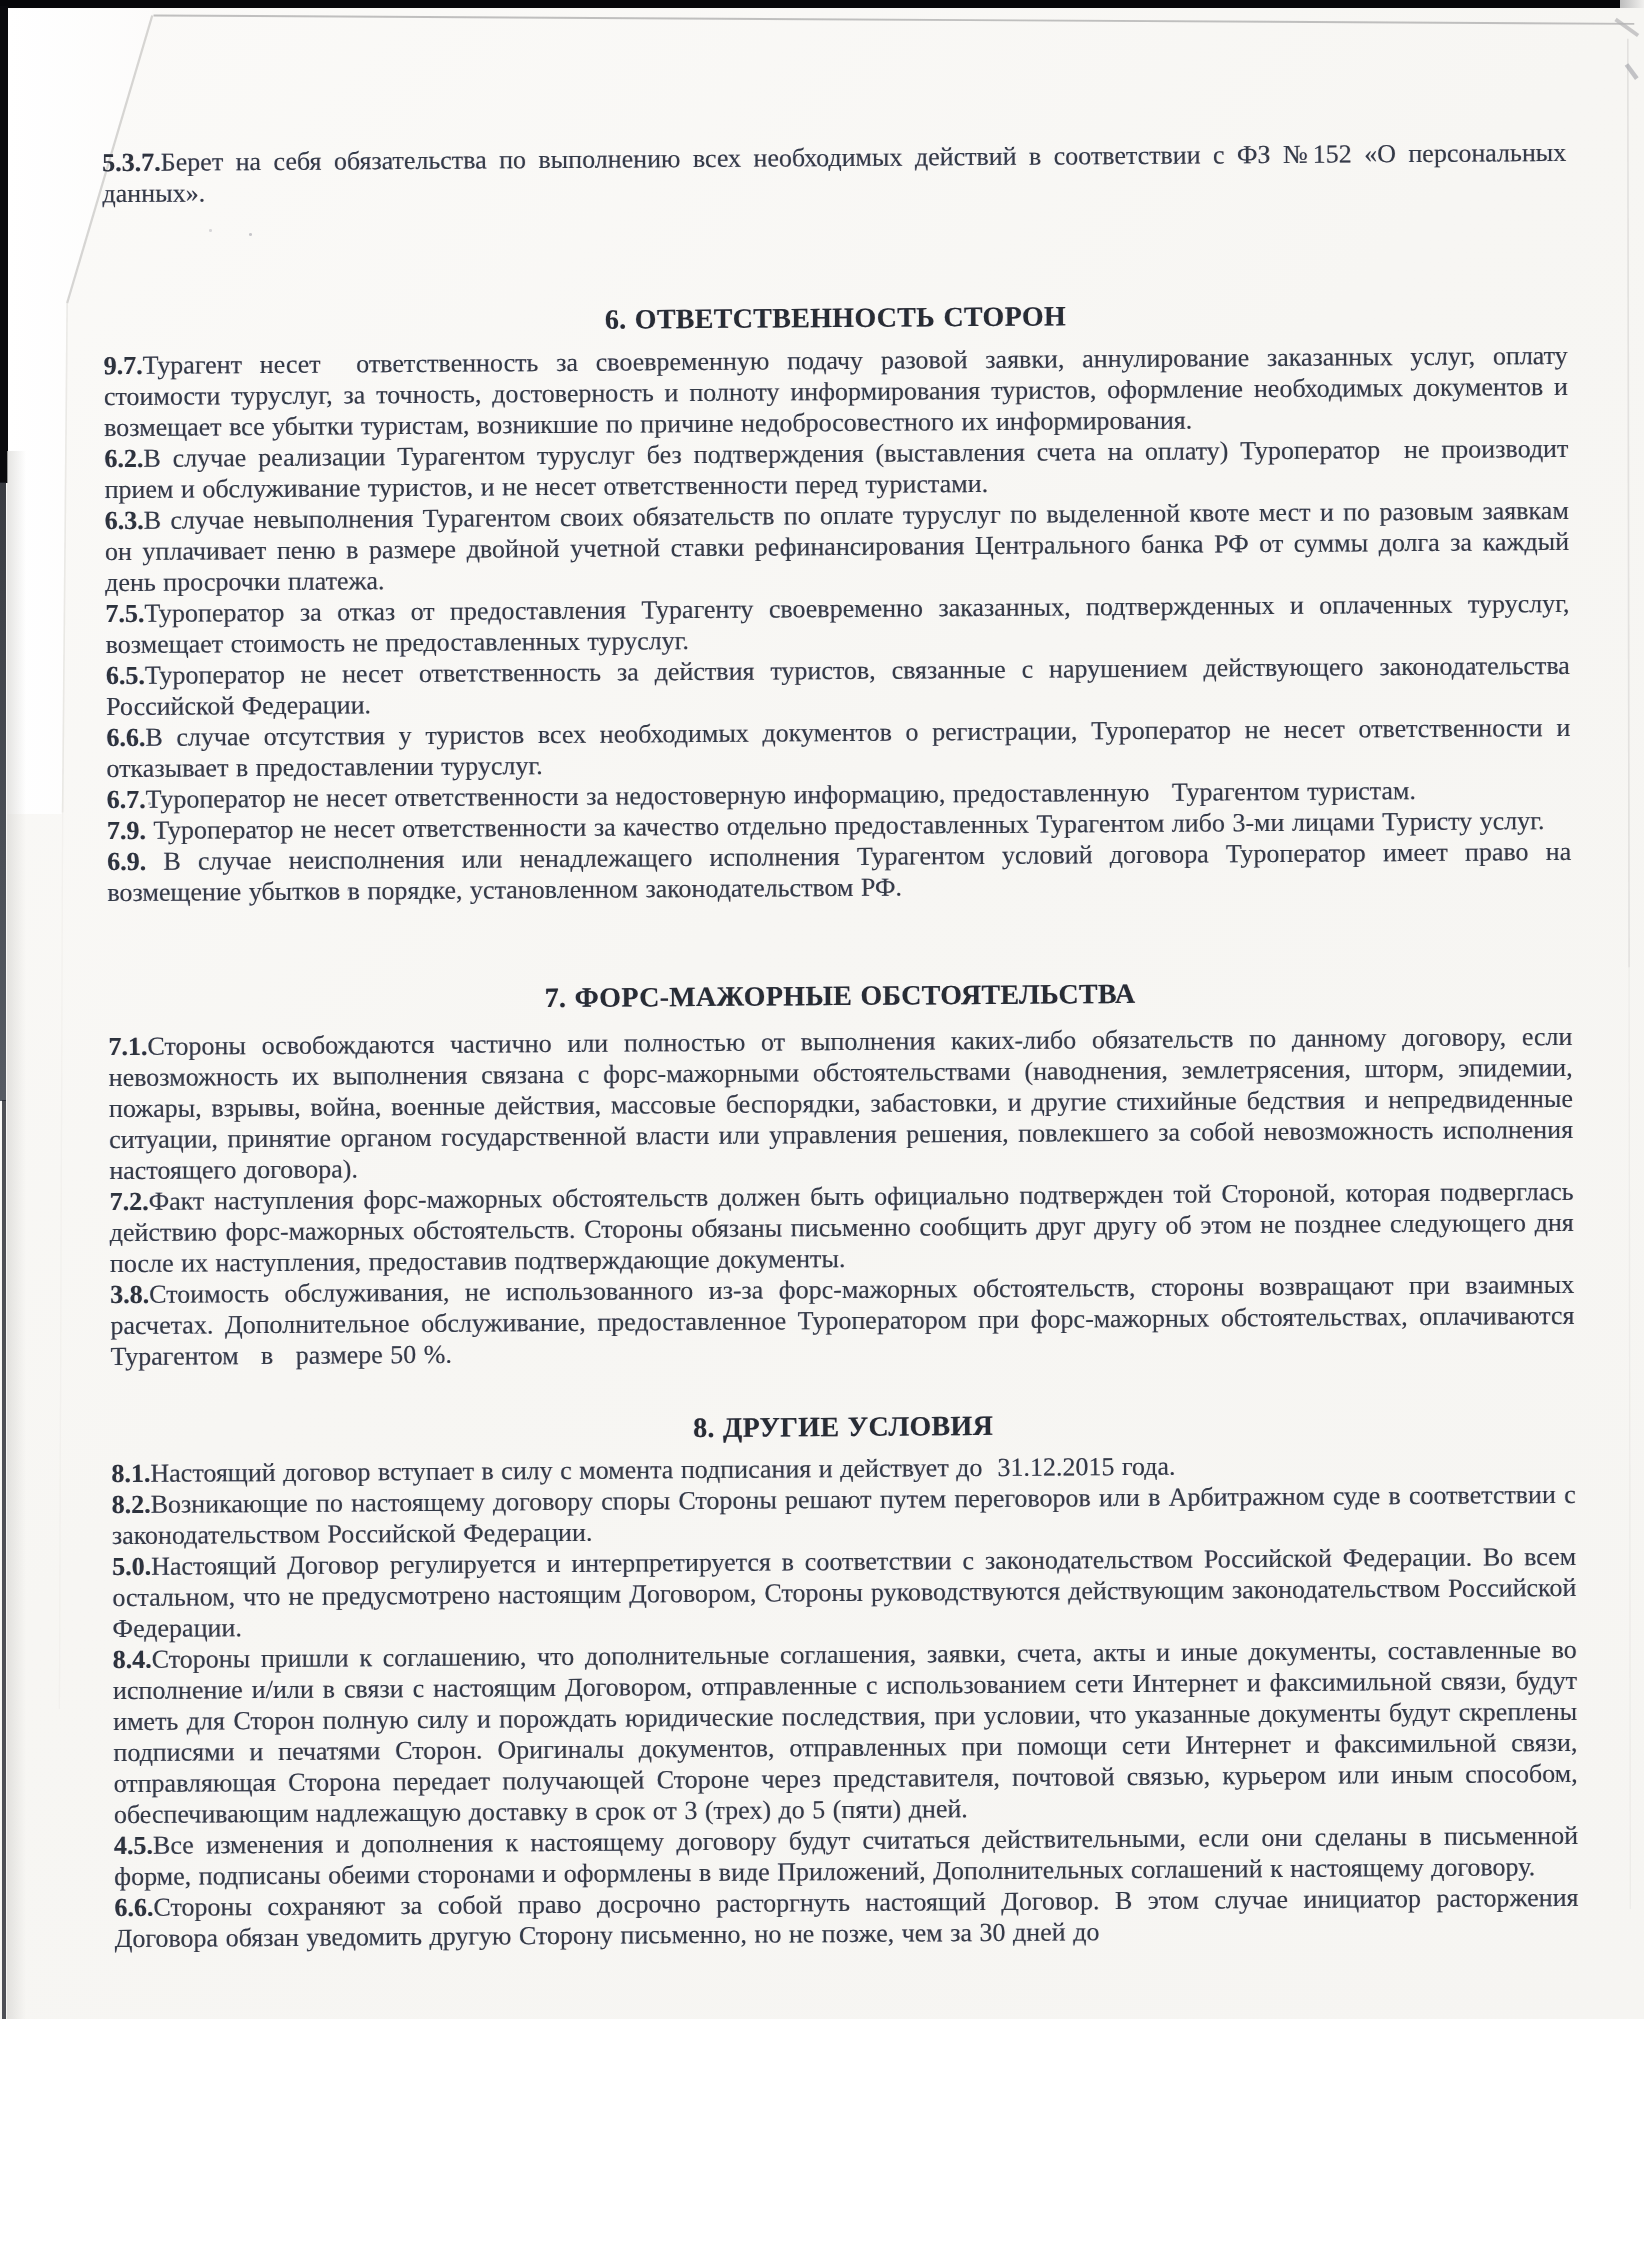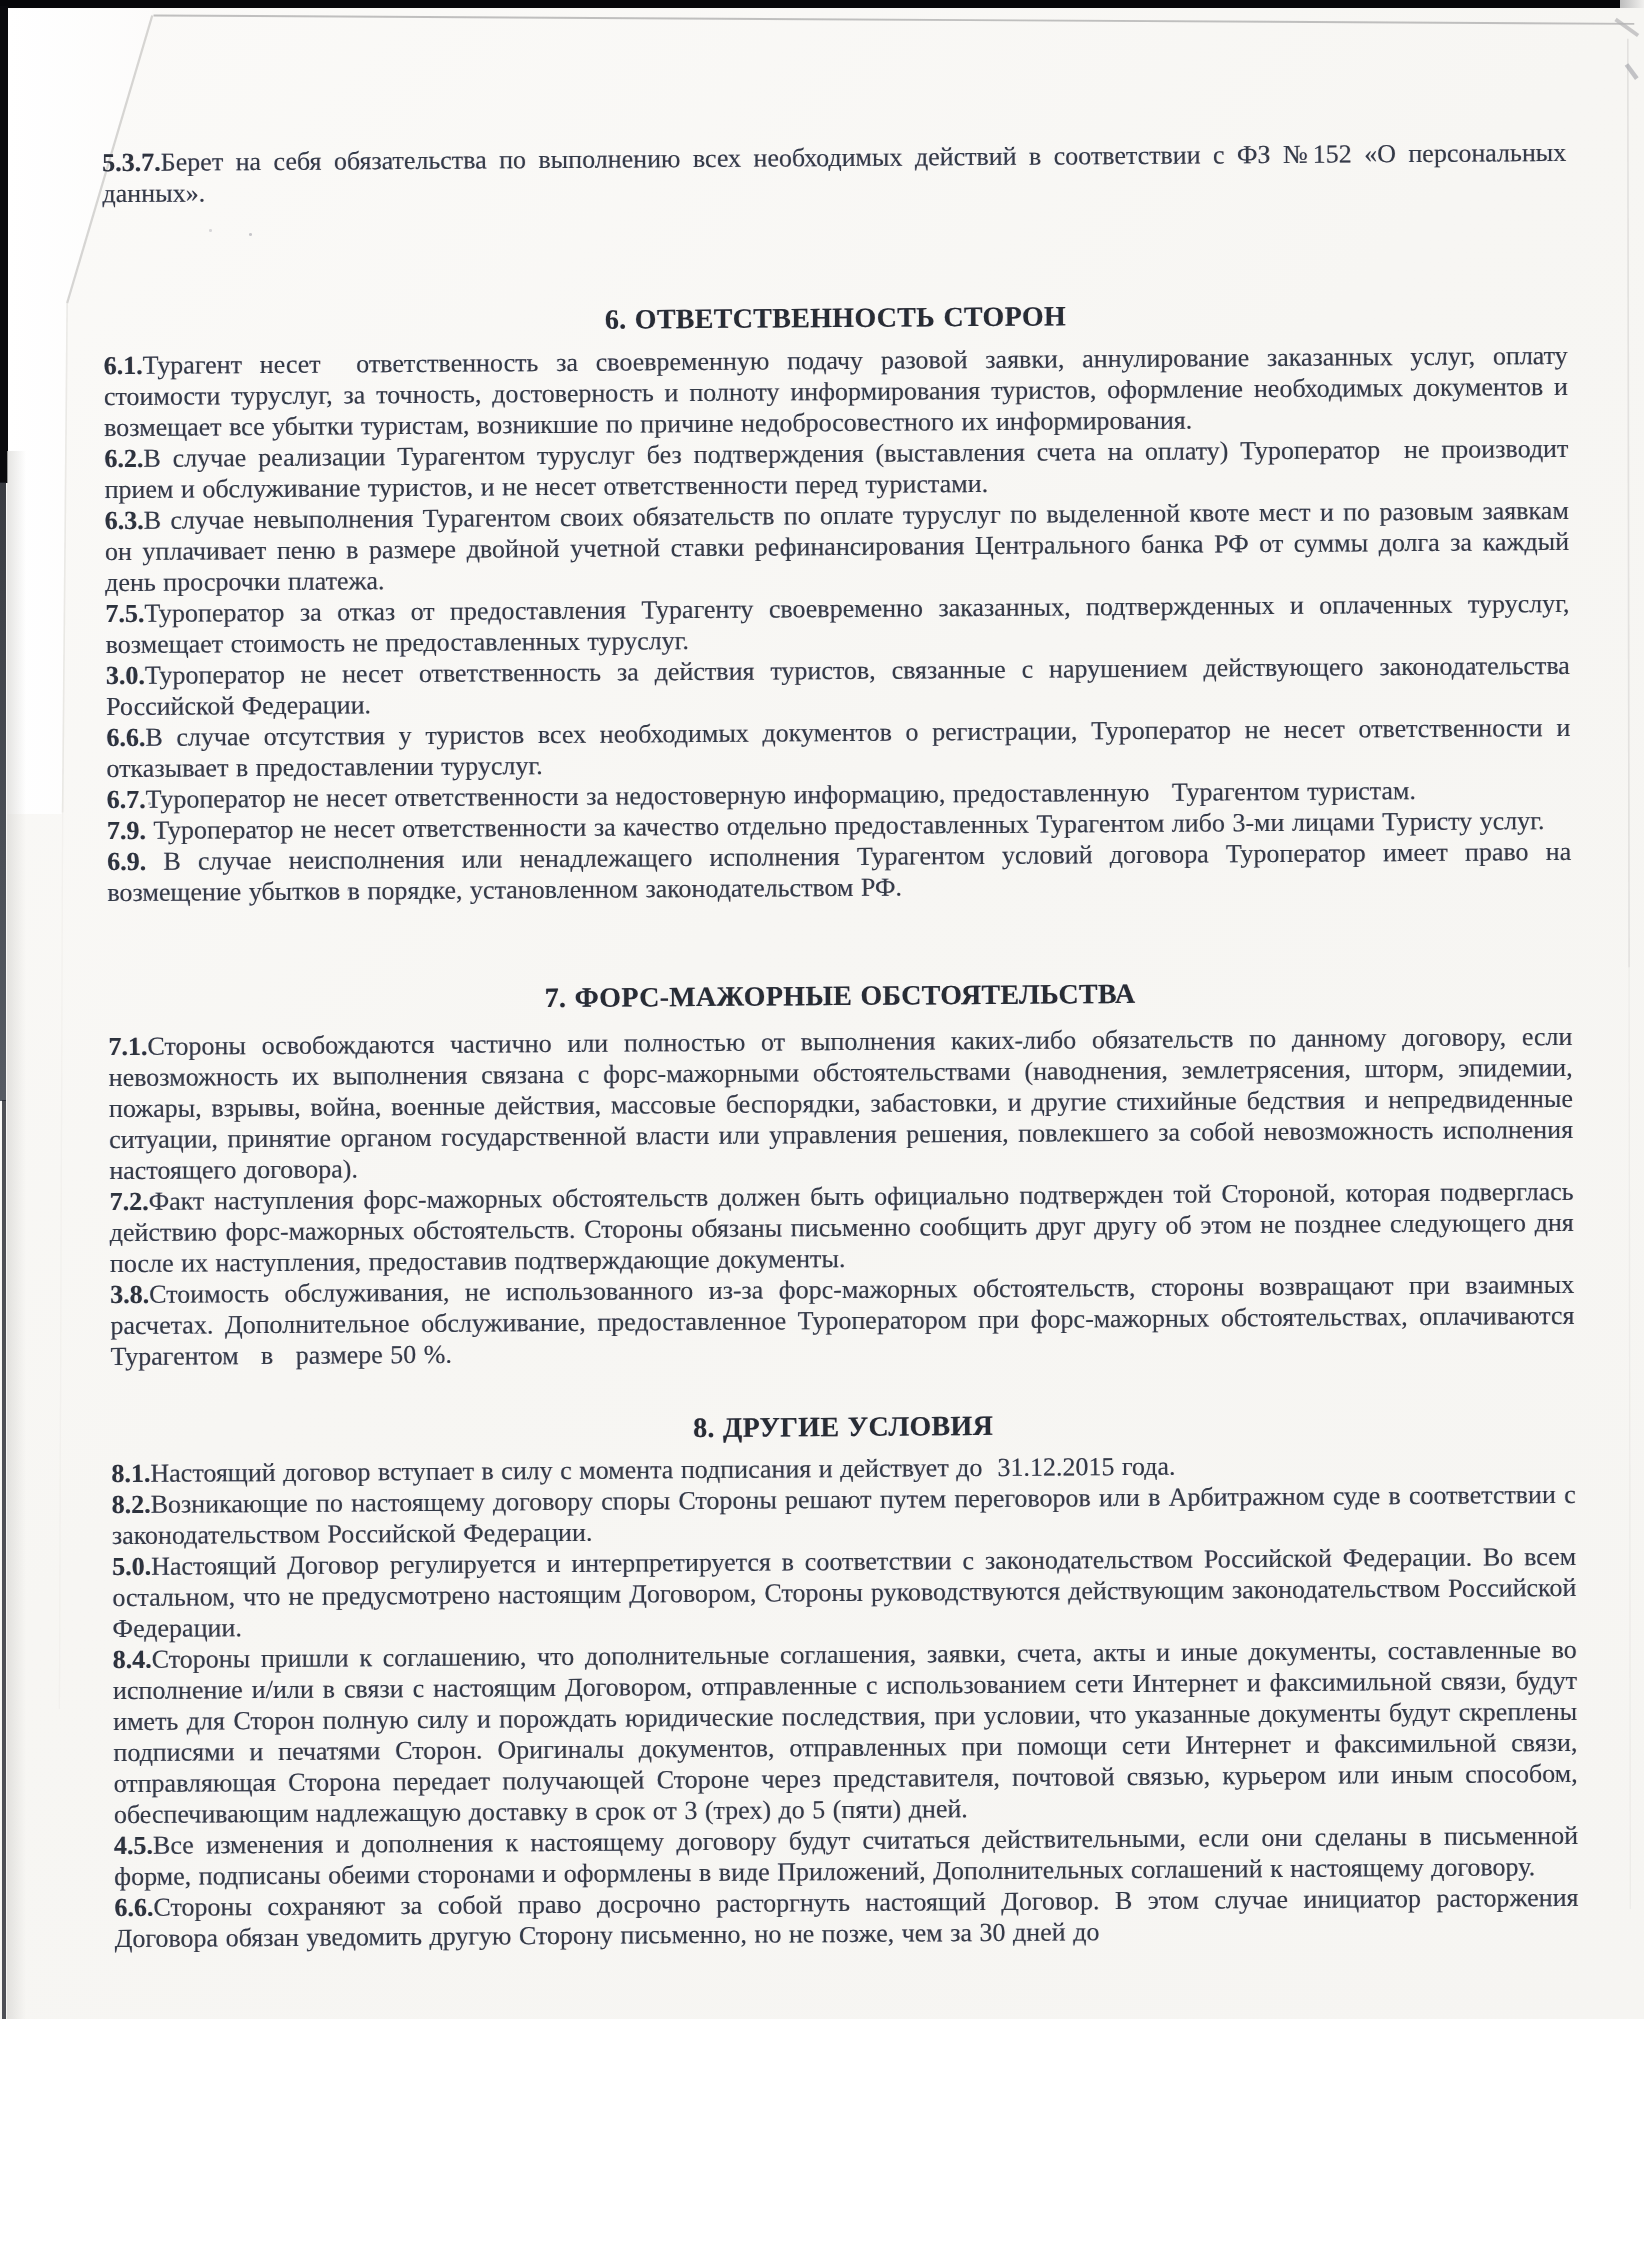--- a/index.html
+++ b/index.html
@@ -75,25 +75,25 @@
   <div class="speck" style="left:249px;top:233px;width:3.2px;height:2.6px;background:#9a9aa4;"></div>
   <div class="speck" style="left:209px;top:229px;width:2.6px;height:2.6px;background:#b9b9c0;"></div>
   <div class="speck" style="left:148px;top:802px;width:3.2px;height:3.2px;background:#8f8f98;"></div>
   <div class="speck" style="left:347px;top:888px;width:2.6px;height:3.2px;background:#a5a5ad;"></div>
 
   <div class="content">
 
     <p class="clause"><b>5.3.7.</b><span>Берет на себя обязательства по выполнению всех необходимых действий в соответствии с ФЗ №152 «О персональных данных».</span></p>
 
     <h2 class="sec-6">6. ОТВЕТСТВЕННОСТЬ СТОРОН</h2>
-    <p class="clause"><b>6.1.</b><span>Турагент несет  ответственность за своевременную подачу разовой заявки, аннулирование заказанных услуг, оплату стоимости туруслуг, за точность, достоверность и полноту информирования туристов, оформление необходимых документов и возмещает все убытки туристам, возникшие по причине недобросовестного их информирования.</span></p>
+    <p class="clause"><b>9.7.</b><span>Турагент несет  ответственность за своевременную подачу разовой заявки, аннулирование заказанных услуг, оплату стоимости туруслуг, за точность, достоверность и полноту информирования туристов, оформление необходимых документов и возмещает все убытки туристам, возникшие по причине недобросовестного их информирования.</span></p>
     <p class="clause"><b>6.2.</b><span>В случае реализации Турагентом туруслуг без подтверждения (выставления счета на оплату) Туроператор  не производит прием и обслуживание туристов, и не несет ответственности перед туристами.</span></p>
     <p class="clause"><b>6.3.</b><span>В случае невыполнения Турагентом своих обязательств по оплате туруслуг по выделенной квоте мест и по разовым заявкам он уплачивает пеню в размере двойной учетной ставки рефинансирования Центрального банка РФ от суммы долга за каждый день просрочки платежа.</span></p>
     <p class="clause"><b>7.5.</b><span>Туроператор за отказ от предоставления Турагенту своевременно заказанных, подтвержденных и оплаченных туруслуг, возмещает стоимость не предоставленных туруслуг.</span></p>
-    <p class="clause"><b>3.0.</b><span>Туроператор не несет ответственность за действия туристов, связанные с нарушением действующего законодательства Российской Федерации.</span></p>
+    <p class="clause"><b>6.5.</b><span>Туроператор не несет ответственность за действия туристов, связанные с нарушением действующего законодательства Российской Федерации.</span></p>
     <p class="clause"><b>6.6.</b><span>В случае отсутствия у туристов всех необходимых документов о регистрации, Туроператор не несет ответственности и отказывает в предоставлении туруслуг.</span></p>
     <p class="clause"><b>6.7.</b><span>Туроператор не несет ответственности за недостоверную информацию, предоставленную   Турагентом туристам.</span></p>
     <p class="clause"><b>7.9.</b><span> Туроператор не несет ответственности за качество отдельно предоставленных Турагентом либо 3-ми лицами Туристу услуг.</span></p>
     <p class="clause"><b>6.9.</b><span> В случае неисполнения или ненадлежащего исполнения Турагентом условий договора Туроператор имеет право на возмещение убытков в порядке, установленном законодательством РФ.</span></p>
 
     <h2 class="sec-7">7. ФОРС-МАЖОРНЫЕ ОБСТОЯТЕЛЬСТВА</h2>
     <p class="clause"><b>7.1.</b><span>Стороны освобождаются частично или полностью от выполнения каких-либо обязательств по данному договору, если невозможность их выполнения связана с форс-мажорными обстоятельствами (наводнения, землетрясения, шторм, эпидемии, пожары, взрывы, война, военные действия, массовые беспорядки, забастовки, и другие стихийные бедствия  и непредвиденные ситуации, принятие органом государственной власти или управления решения, повлекшего за собой невозможность исполнения настоящего договора).</span></p>
     <p class="clause"><b>7.2.</b><span>Факт наступления форс-мажорных обстоятельств должен быть официально подтвержден той Стороной, которая подверглась действию форс-мажорных обстоятельств. Стороны обязаны письменно сообщить друг другу об этом не позднее следующего дня после их наступления, предоставив подтверждающие документы.</span></p>
     <p class="clause"><b>3.8.</b><span>Стоимость обслуживания, не использованного из-за форс-мажорных обстоятельств, стороны возвращают при взаимных расчетах. Дополнительное обслуживание, предоставленное Туроператором при форс-мажорных обстоятельствах, оплачиваются Турагентом   в   размере 50 %.</span></p>
 

